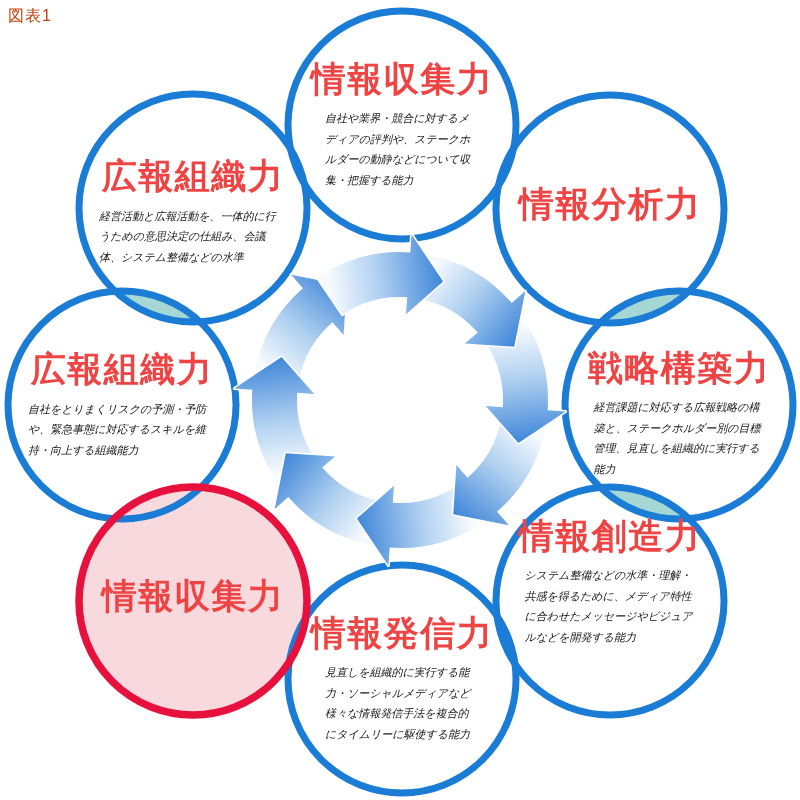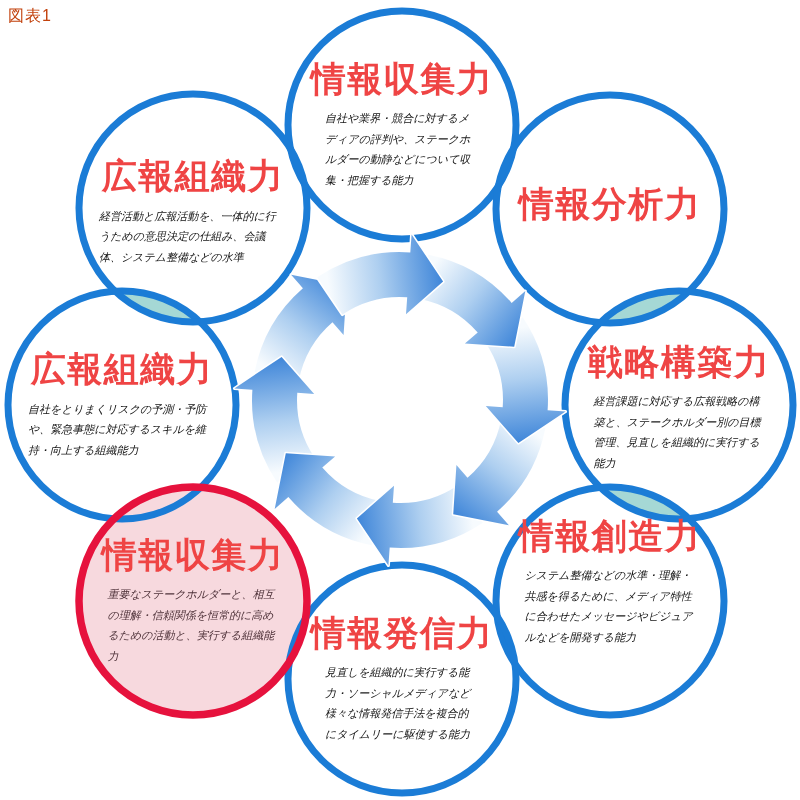--- a/index.html
+++ b/index.html
@@ -21,21 +21,21 @@
     font-size:35px;font-weight:bold;letter-spacing:1.5px;color:#ef4444;
     margin-bottom:10px;white-space:nowrap;text-align:center;line-height:1.1;
   }
   .c-body{
     font-size:11px;line-height:20.5px;color:#141414;text-align:left;font-style:italic;
   }
   .highlight .c-body{color:#4d3138;}
   
   .pos-top{left:296px;top:11px;}
   .pos-tr{left:504px;top:95px;justify-content:center;}
-  .pos-r{left:573px;top:294px;}
+  .pos-r{left:573px;top:300px;}
   .pos-br{left:504px;top:468px;}
   .pos-b{left:296px;top:565px;}
   .pos-bl{left:87px;top:487px;}
   .pos-l{left:16px;top:291px;}
   .pos-tl{left:87px;top:98px;}
   .arrow-seg{
     fill:url(#arrowGrad);stroke:#ffffff;stroke-width:3;paint-order:stroke;stroke-linejoin:round;
   }
 </style>
 </head>
@@ -134,21 +134,20 @@
     <div class="c-body" style="width:171px">システム整備などの水準・理解・共感を得るために、メディア特性に合わせたメッセージやビジュアルなどを開発する能力</div>
   </div>
 
   <div class="circle-text pos-b">
     <div class="c-title">情報発信力</div>
     <div class="c-body" style="width:154px">見直しを組織的に実行する能力・ソーシャルメディアなど様々な情報発信手法を複合的にタイムリーに駆使する能力</div>
   </div>
 
   <div class="circle-text pos-bl highlight">
     <div class="c-title">情報収集力</div>
-    <div class="c-body" style="width:171px">重要なステークホルダーと、相互の理解・信頼関係を恒常的に高めるための活動と、実行する組織能力</div>
   </div>
 
   <div class="circle-text pos-l">
     <div class="c-title">広報組織力</div>
     <div class="c-body" style="width:188px">自社をとりまくリスクの予測・予防や、緊急事態に対応するスキルを維持・向上する組織能力</div>
   </div>
 
   <div class="circle-text pos-tl">
     <div class="c-title">広報組織力</div>
     <div class="c-body" style="width:188px">経営活動と広報活動を、一体的に行うための意思決定の仕組み、会議体、システム整備などの水準</div>

